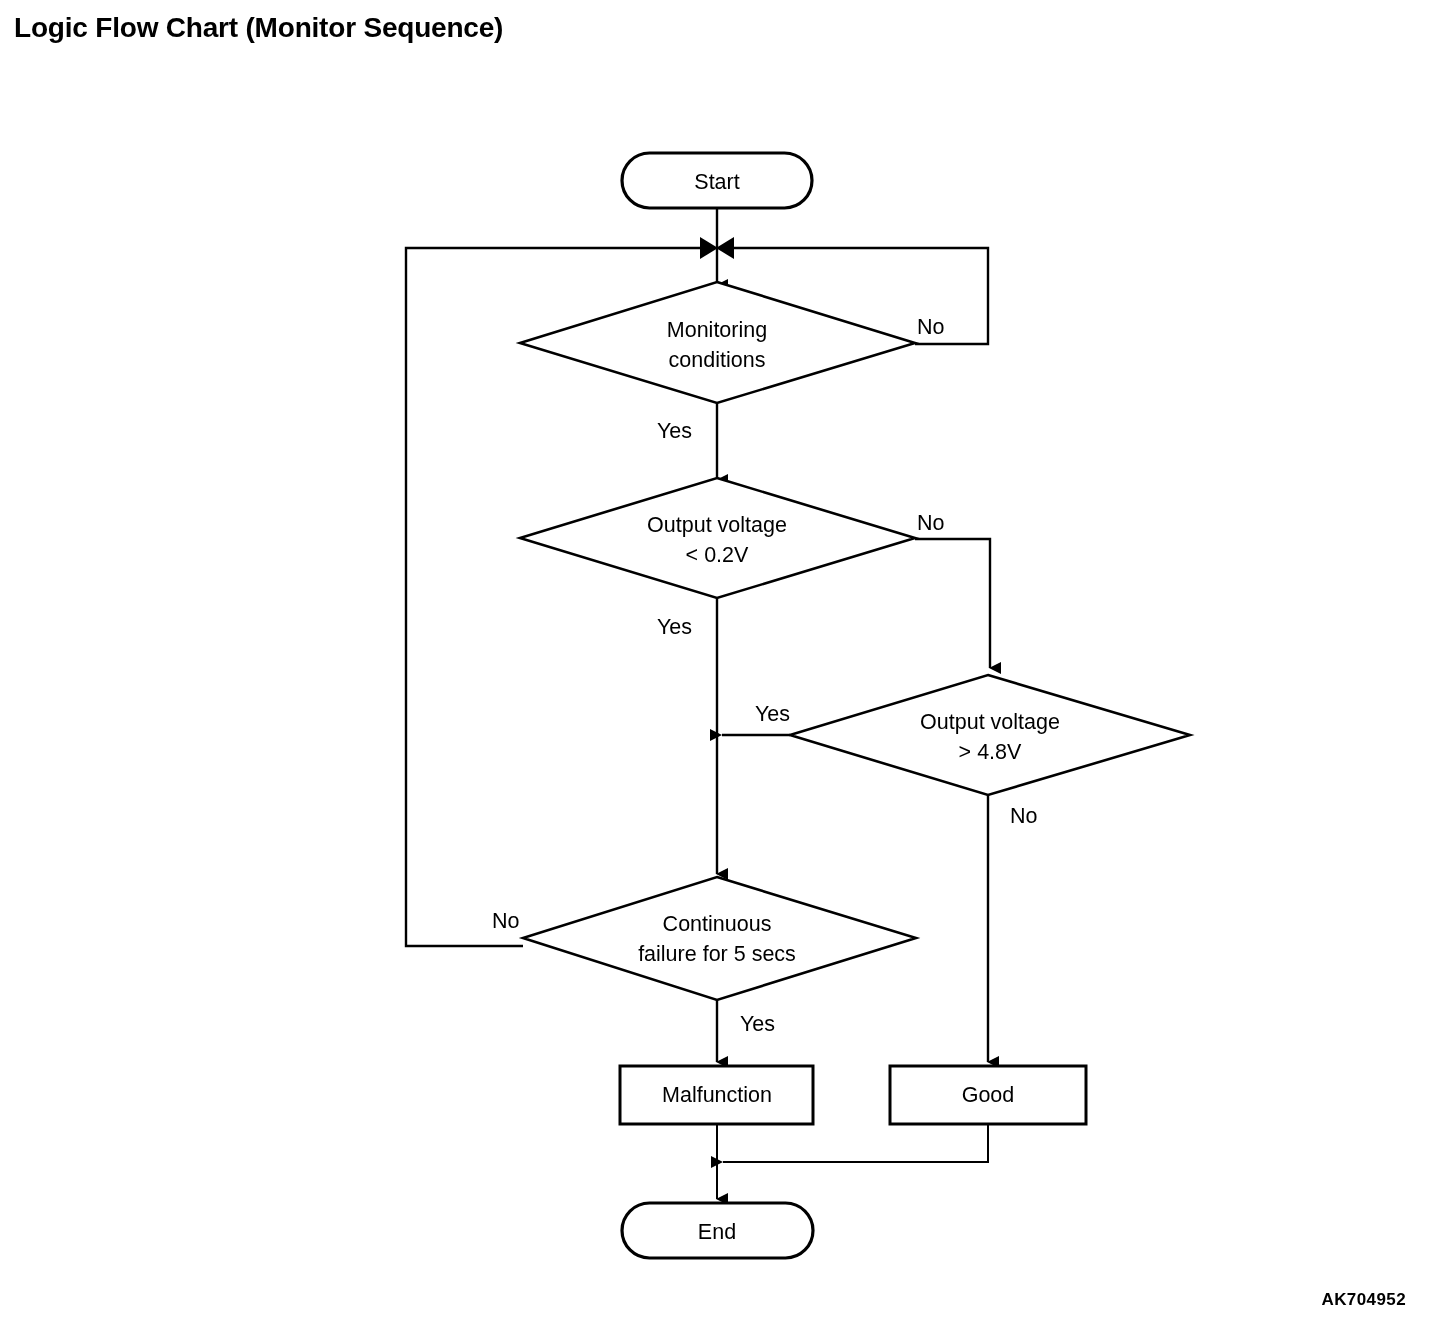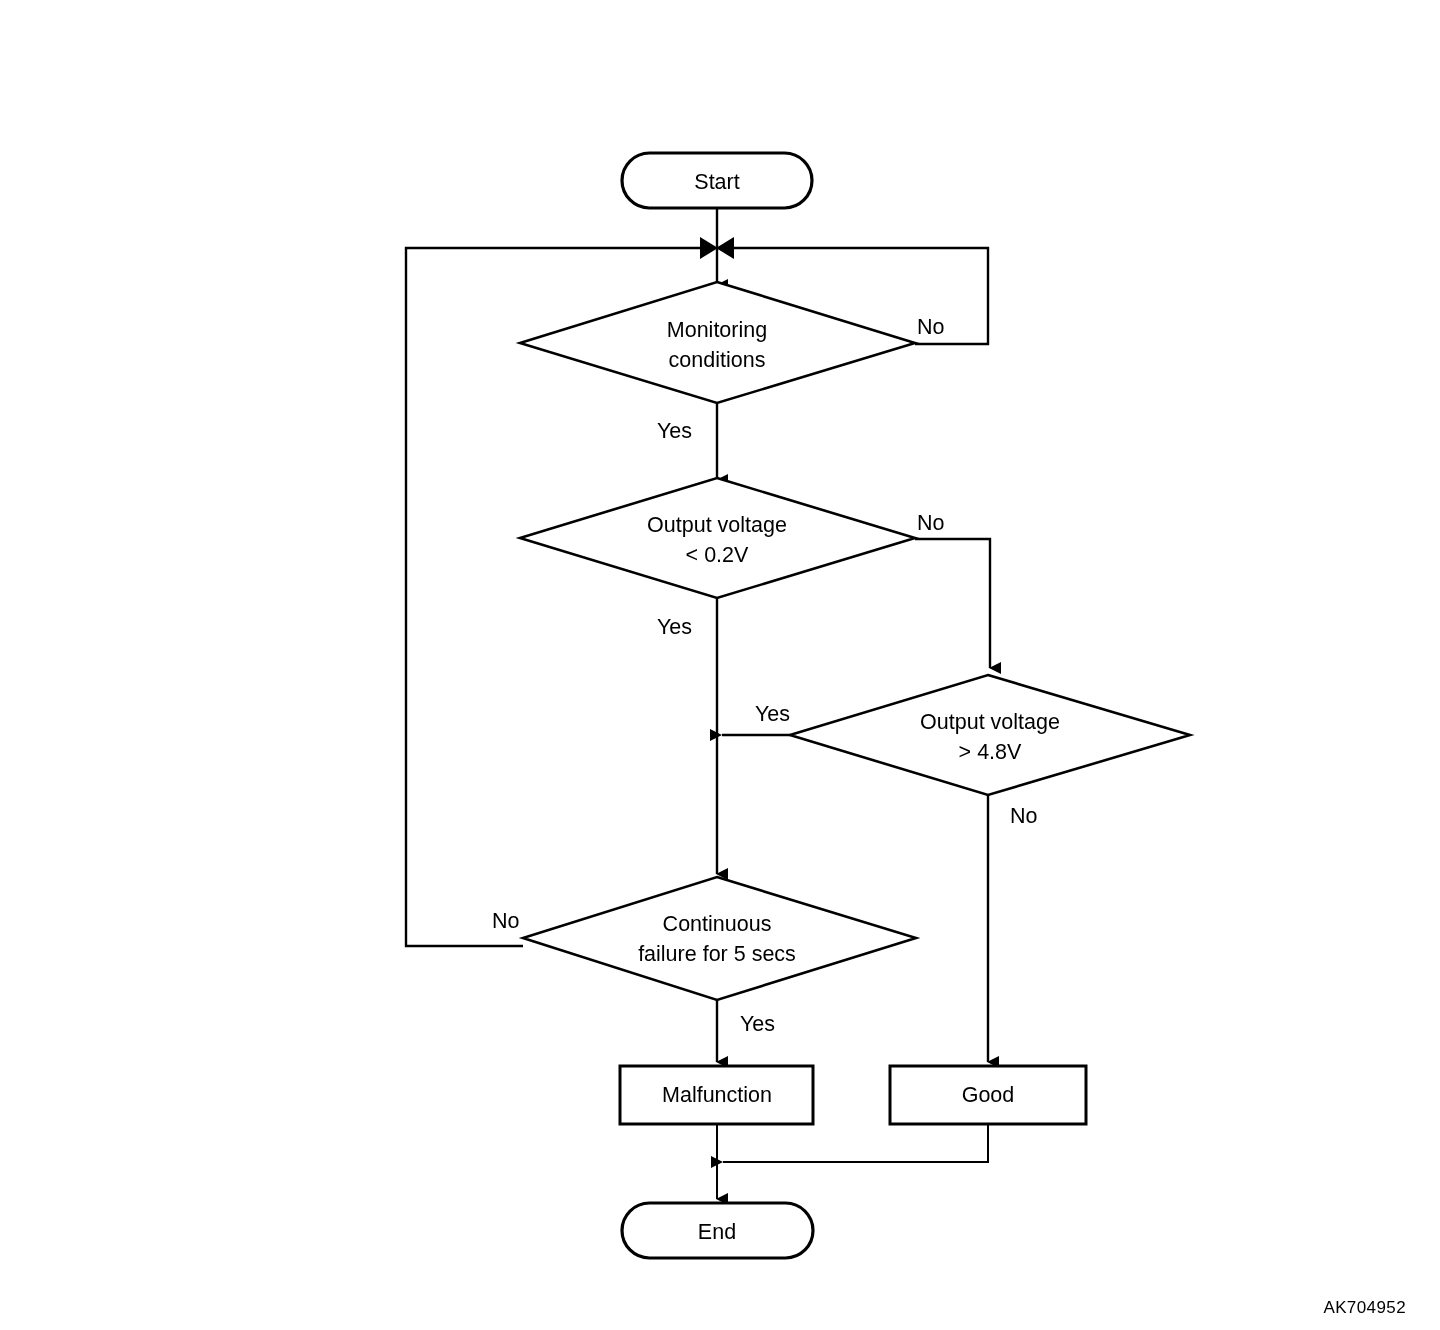--- a/index.html
+++ b/index.html
@@ -27,23 +27,23 @@
     left: 14px;
     top: 12px;
     font-size: 28px;
     font-weight: bold;
     letter-spacing: -0.2px;
     white-space: nowrap;
   }
   .figure-code {
     position: absolute;
     right: 34px;
-    bottom: 12px;
+    bottom: 20px;
     font-size: 17px;
-    font-weight: normal;
+    font-weight: bold;
     letter-spacing: 0.4px;
   }
   svg.flow {
     position: absolute;
     left: 0;
     top: 0;
     width: 1440px;
     height: 1330px;
   }
   svg.flow text {
@@ -82,20 +82,21 @@
     stroke: #000000;
     stroke-width: 2.0;
     fill: none;
   }
 </style>
 </head>
 <body>
 
 <div id="page-root">
 
+  <div class="page-title">Logic Flow Chart (Monitor Sequence)</div>
 
   <svg class="flow" viewBox="0 0 1440 1330" xmlns="http://www.w3.org/2000/svg">
 
     <defs>
       <marker id="arrow-down" markerWidth="14" markerHeight="14" refX="6" refY="11" orient="auto" markerUnits="userSpaceOnUse">
         <path d="M0,0 L12,0 L6,12 Z" fill="#000000"></path>
       </marker>
       <marker id="arrow-left" markerWidth="14" markerHeight="14" refX="1" refY="6" orient="auto" markerUnits="userSpaceOnUse">
         <path d="M13,0 L13,12 L1,6 Z" fill="#000000"></path>
       </marker>

